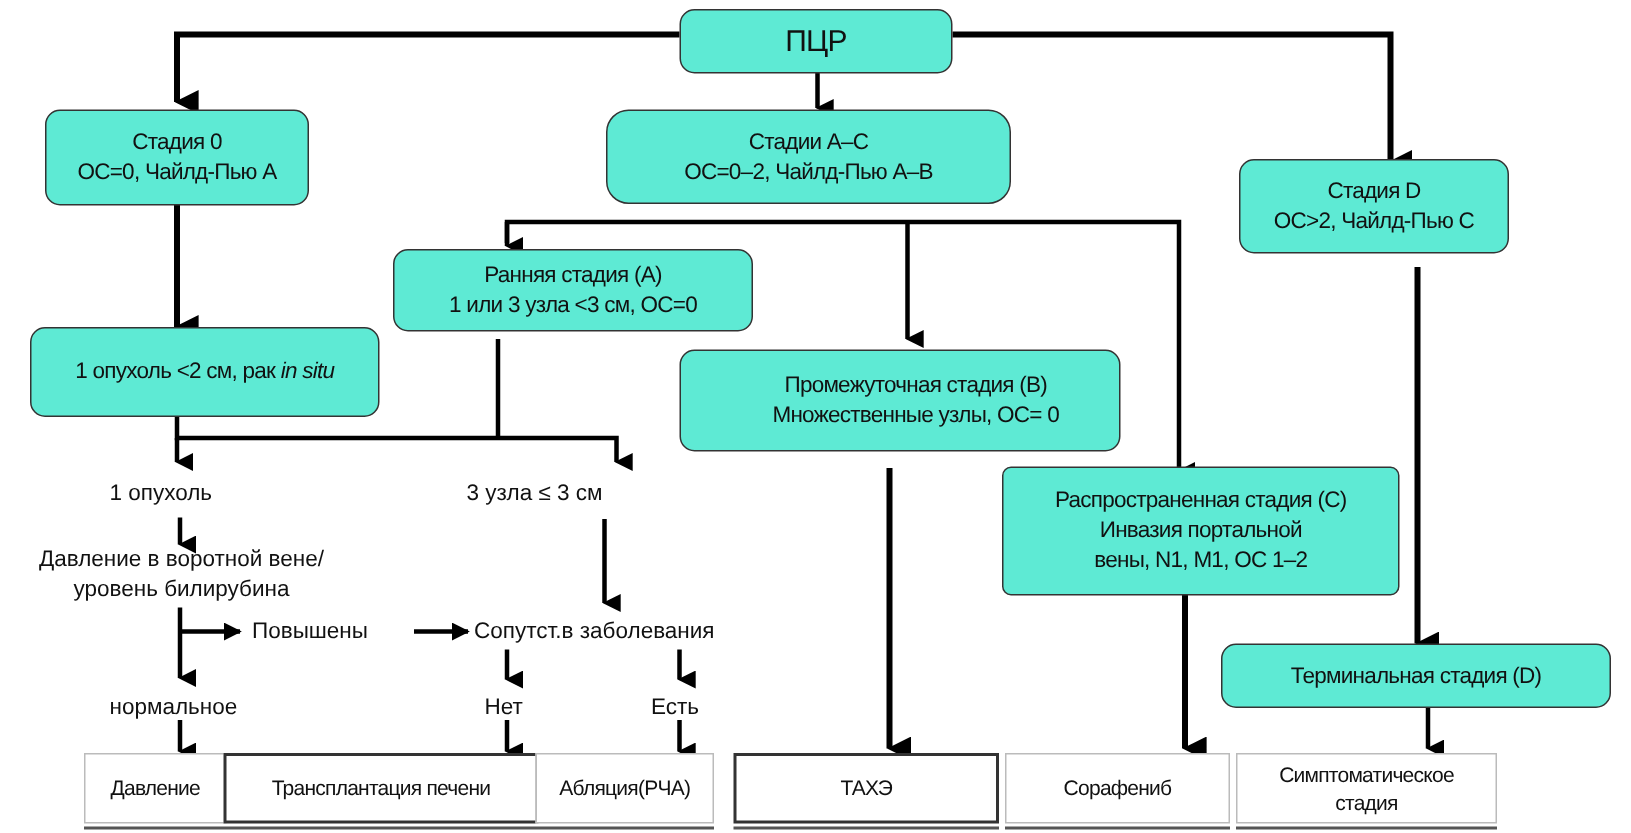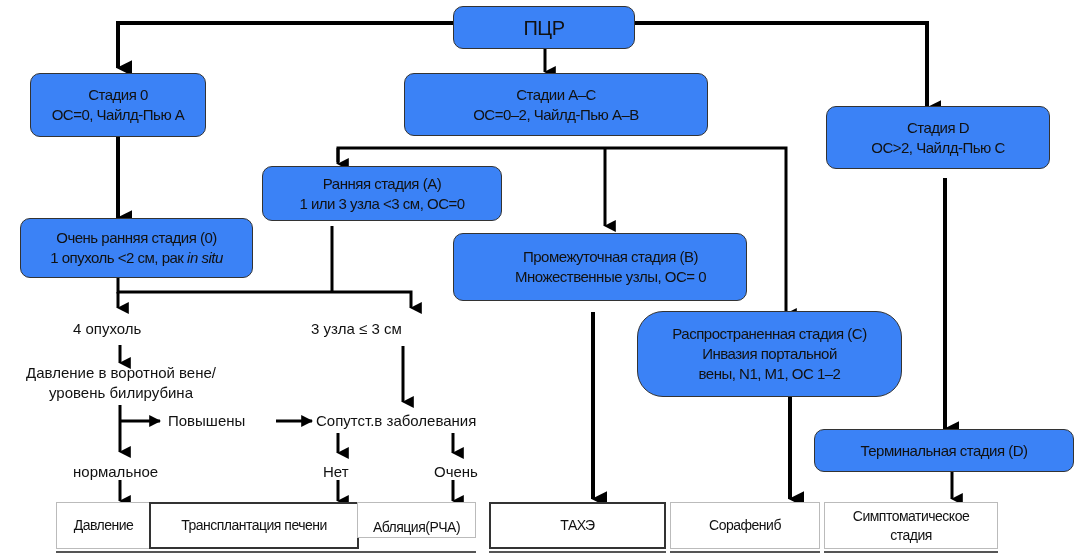--- a/index.html
+++ b/index.html
@@ -1,20 +1,20 @@
 <!DOCTYPE html>
 <html><head>
   <meta charset="utf-8">
   <style>
     html, body { margin: 0; padding: 0; background: #ffffff; }
     body { width: 1087px; height: 555px; position: relative; overflow: hidden;
            font-family: "Liberation Sans", sans-serif; color: #111; }
     #wires { position: absolute; left: 0; top: 0; width: 1087px; height: 555px; }
     .node { position: absolute; box-sizing: border-box; border: 1.5px solid #333;
-            border-radius: 10px; background: #3b82f6; display: flex; flex-direction: column;
+            border-radius: 10px; background: #5eead4; display: flex; flex-direction: column;
             align-items: center; justify-content: center; text-align: center;
             font-size: 15px; line-height: 20px; letter-spacing: -0.5px; }
     .label { position: absolute; font-size: 15px; line-height: 20px; text-align: center; white-space: nowrap; }
     .cell { position: absolute; box-sizing: border-box; border: 1.5px solid #bbb; background: #fff;
             display: flex; flex-direction: column; align-items: center; justify-content: center;
             text-align: center; font-size: 14px; line-height: 19px; letter-spacing: -0.5px; }
     .cell.strong { border: 2px solid #333; }
     .underline { position: absolute; height: 2px; background: #555; top: 551px; }
     .line { display: block; white-space: nowrap; }
     em { font-style: italic; }
@@ -61,74 +61,73 @@
 
 <div class="node" style="left:453px;top:6px;width:182px;height:43px;font-size:20px;">
   <span class="line">ПЦР</span>
 </div>
 
 <div class="node" style="left:30px;top:73px;width:176px;height:64px;text-align:center;">
   <span class="line">Стадия 0</span>
   <span class="line">ОС=0, Чайлд-Пью А</span>
 </div>
 
-<div class="node" style="left:404px;top:73px;width:304px;height:63px;">
+<div class="node" style="left:404px;top:73px;width:270px;height:63px;border-radius:15px;">
   <span class="line">Стадии А–С</span>
   <span class="line">ОС=0–2, Чайлд-Пью А–В</span>
 </div>
 
-<div class="node" style="left:826px;top:106px;width:224px;height:63px;">
+<div class="node" style="left:826px;top:106px;width:180px;height:63px;">
   <span class="line">Стадия D</span>
   <span class="line">ОС&gt;2, Чайлд-Пью С</span>
 </div>
 
 <div class="node" style="left:20px;top:218px;width:233px;height:60px;">
-  <span class="line">Очень ранняя стадия (0)</span>
   <span class="line"><span>1 опухоль &lt;2 см, рак </span><em>in situ</em></span>
 </div>
 
 <div class="node" style="left:262px;top:166px;width:240px;height:55px;">
   <span class="line">Ранняя стадия (А)</span>
   <span class="line">1 или 3 узла &lt;3 см, ОС=0</span>
 </div>
 
 <div class="node" style="left:453px;top:233px;width:294px;height:68px;padding-left:21px;">
   <span class="line">Промежуточная стадия (В)</span>
   <span class="line">Множественные узлы, ОС= 0</span>
 </div>
 
-<div class="node" style="left:637px;top:311px;width:265px;height:86px;border-radius:26px;">
+<div class="node" style="left:668px;top:311px;width:265px;height:86px;border-radius:6px;">
   <span class="line">Распространенная стадия (С)</span>
   <span class="line">Инвазия портальной</span>
   <span class="line">вены, N1, M1, ОС 1–2</span>
 </div>
 
 <div class="node" style="left:814px;top:429px;width:260px;height:43px;">
   <span class="line">Терминальная  стадия (D)</span>
 </div>
 
-<div class="label" style="left:73px;top:319px;">4 опухоль</div>
+<div class="label" style="left:73px;top:319px;">1 опухоль</div>
 <div class="label" style="left:311px;top:319px;">3 узла ≤ 3 см</div>
 <div class="label" style="left:26px;top:363px;">
   <span class="line">Давление в воротной вене/</span>
   <span class="line">уровень билирубина</span>
 </div>
 <div class="label" style="left:168px;top:411px;">Повышены</div>
 <div class="label" style="left:316px;top:411px;">Сопутст.в заболевания</div>
 <div class="label" style="left:73px;top:462px;">нормальное</div>
 <div class="label" style="left:323px;top:462px;">Нет</div>
-<div class="label" style="left:434px;top:462px;">Очень</div>
+<div class="label" style="left:434px;top:462px;">Есть</div>
 
 <div class="cell" style="left:56px;top:502px;width:95px;height:47px;">
   <span class="line">Давление</span>
 </div>
 <div class="cell strong" style="left:149px;top:502px;width:210px;height:47px;">
   <span class="line">Трансплантация печени</span>
 </div>
-<div class="cell" style="left:357px;top:502px;width:119px;height:36px;justify-content:flex-end;">
+<div class="cell" style="left:357px;top:502px;width:119px;height:47px;">
   <span class="line">Абляция(РЧА)</span>
 </div>
 <div class="cell strong" style="left:489px;top:502px;width:177px;height:47px;">
   <span class="line">ТАХЭ</span>
 </div>
 <div class="cell" style="left:670px;top:502px;width:150px;height:47px;">
   <span class="line">Сорафениб</span>
 </div>
 <div class="cell" style="left:824px;top:502px;width:174px;height:47px;">
   <span class="line">Симптоматическое</span>

